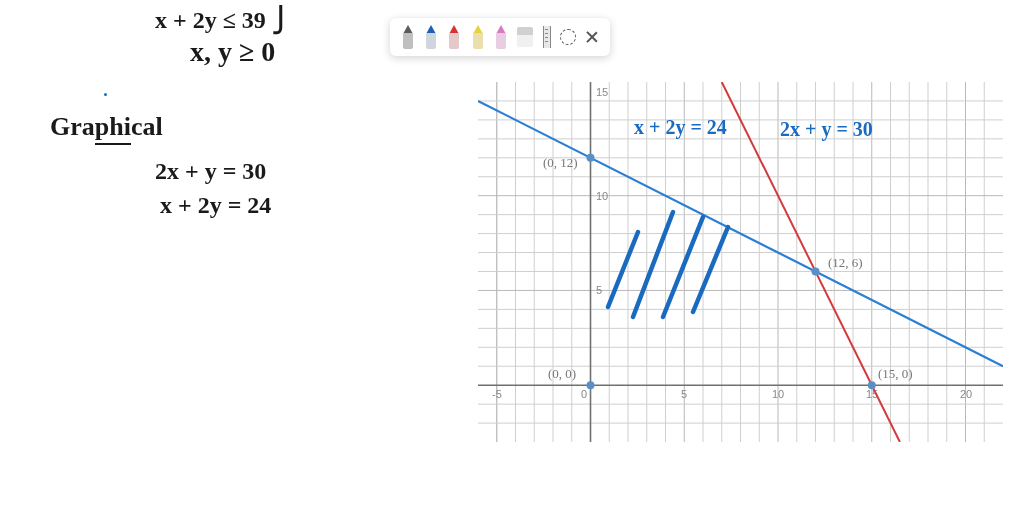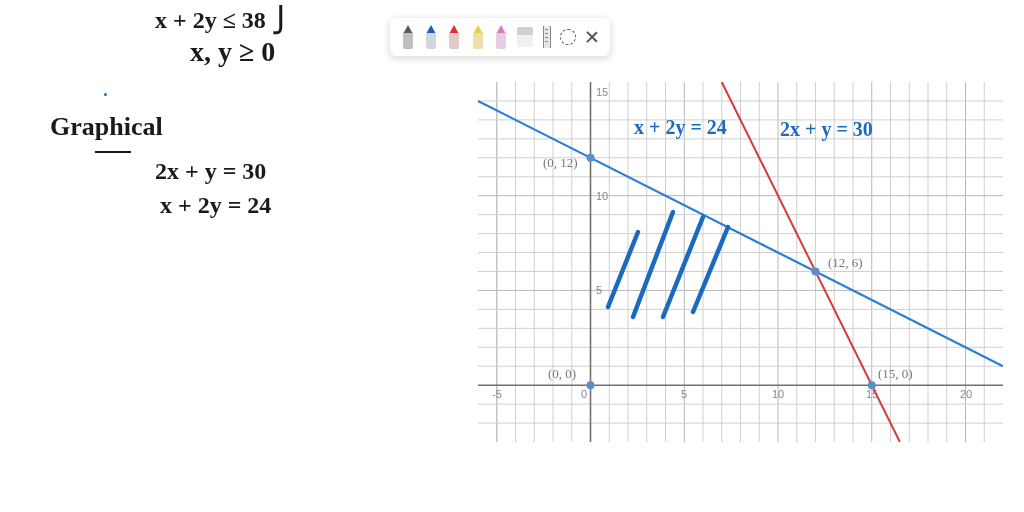--- a/index.html
+++ b/index.html
@@ -108,27 +108,27 @@
   .pt-label {
     font-size: 13px; fill: #777; font-family: 'Times New Roman', serif;
   }
   .line-blue { stroke: #2a7fd4; stroke-width: 2.2; fill: none; }
   .line-red { stroke: #d43a3a; stroke-width: 2; fill: none; }
   .pt { fill: #5a8fc6; }
   .hatch { stroke: #1a6bbf; stroke-width: 4.5; stroke-linecap: round; }
 
   .underline {
     border-bottom: 2.5px solid #1a1a1a;
-    padding-bottom: 10px;
+    padding-bottom: 2px;
   }
 </style>
 </head>
 <body>
 
-<div class="handwriting black" style="top:6px; left:155px; font-size:24px;">x + 2y ≤ 38 ⎭</div>
+<div class="handwriting black" style="top:6px; left:155px; font-size:24px;">x + 2y ≤ 39 ⎭</div>
 <div class="handwriting black" style="top:36px; left:190px; font-size:28px;">x, y ≥ 0</div>
 
 <div class="handwriting black" style="top:112px; left:50px; font-size:26px;">
   <span>Gra</span><span class="underline">phi</span><span>cal</span>
 </div>
 
 <div class="handwriting black" style="top:158px; left:155px; font-size:24px;">2x + y = 30</div>
 <div class="handwriting black" style="top:192px; left:160px; font-size:24px;">x + 2y = 24</div>
 
 <div style="position:absolute; top:93px; left:104px; width:3px; height:3px; background:#1a6bbf; border-radius:50%;"></div>

